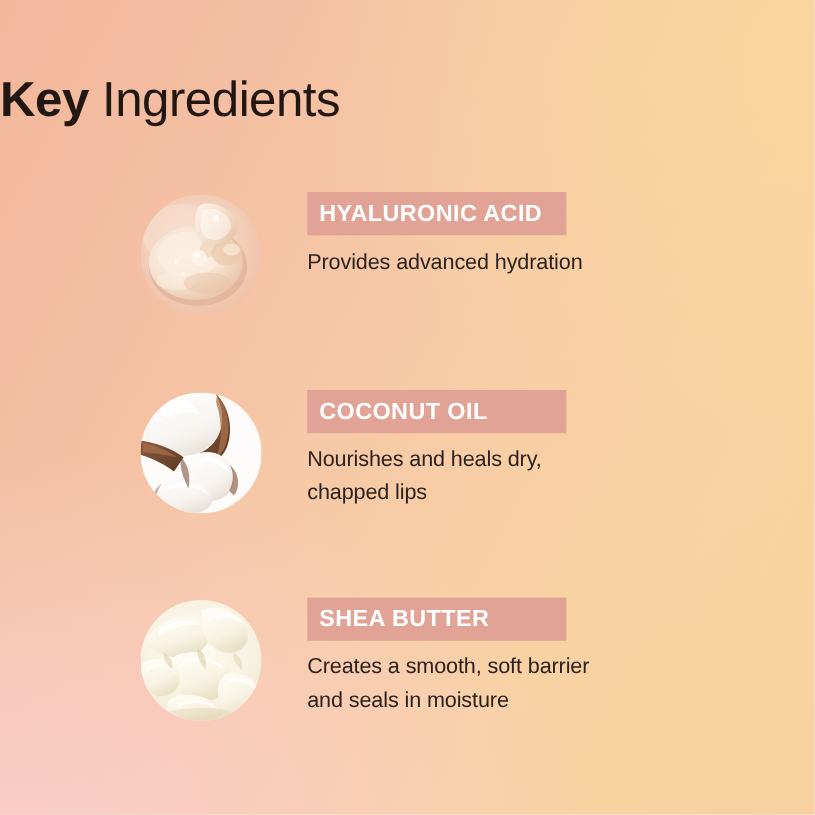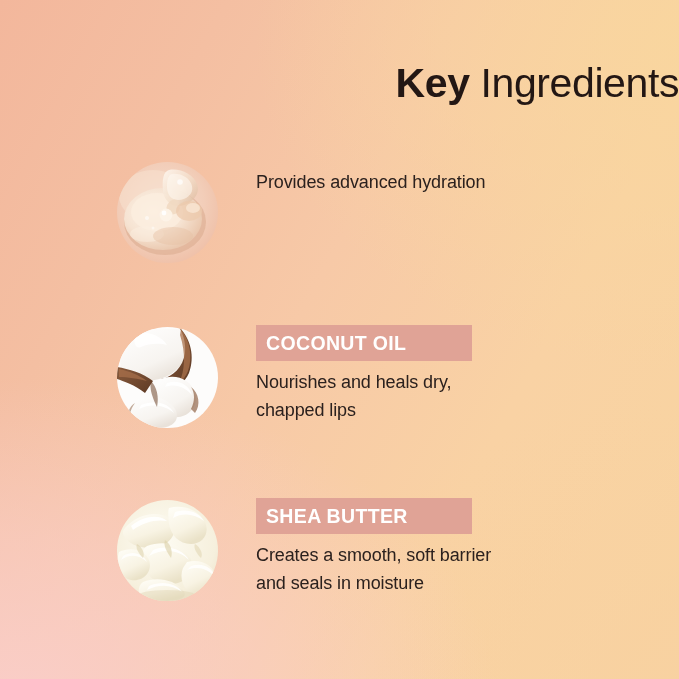--- a/index.html
+++ b/index.html
@@ -45,21 +45,21 @@
     width: 100%;
     height: 100%;
   }
 
   
   .page-title {
     position: absolute;
     top: 58px;
     left: 0;
     width: 679px;
-    text-align: right;
+    text-align: left;
     font-size: 41px;
     line-height: 50px;
     letter-spacing: -0.4px;
     color: #231714;
     white-space: nowrap;
   }
   .page-title .t-strong { font-weight: 700; }
   .page-title .t-light  { font-weight: 400; }
 
   
@@ -159,20 +159,21 @@
           <ellipse cx="72" cy="49" rx="13" ry="10" fill="#ecc9ac" opacity="0.75"></ellipse>
           <ellipse cx="76" cy="46" rx="7" ry="5" fill="#fbe9d8" opacity="0.7"></ellipse>
           <ellipse cx="30" cy="72" rx="17" ry="8" fill="#fcf0e2" opacity="0.5"></ellipse>
           <ellipse cx="56" cy="74" rx="20" ry="9" fill="#e7c2a4" opacity="0.45"></ellipse>
           <circle cx="30" cy="56" r="2" fill="#ffffff" opacity="0.55"></circle>
           <circle cx="36" cy="66" r="1.5" fill="#ffffff" opacity="0.45"></circle>
           <circle cx="63" cy="20" r="2.8" fill="#ffffff" opacity="0.7"></circle>
         </svg>
       </div>
       <div class="text-col">
+        <div class="label-band">HYALURONIC ACID</div>
         <div class="desc">Provides advanced hydration</div>
       </div>
     </div>
 
     <div class="ingredient-row row-2">
       <div class="thumb">
         <svg viewBox="0 0 101 101" xmlns="http://www.w3.org/2000/svg" aria-hidden="true">
           <defs>
             <linearGradient id="coFlesh" x1="0%" y1="0%" x2="60%" y2="100%">
               <stop offset="0%" stop-color="#ffffff"></stop>

